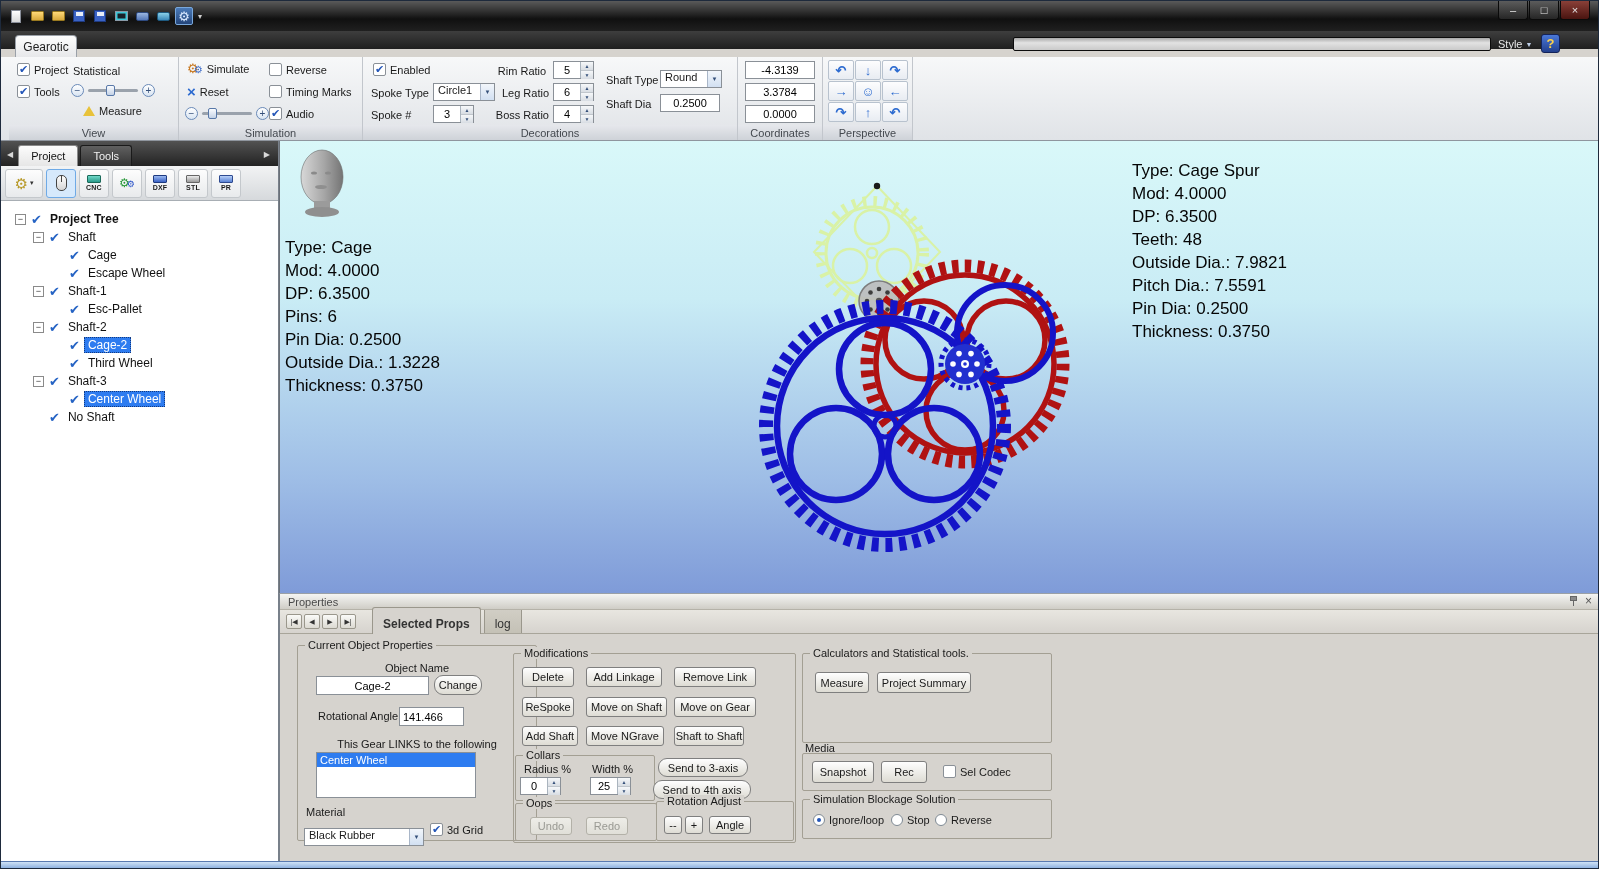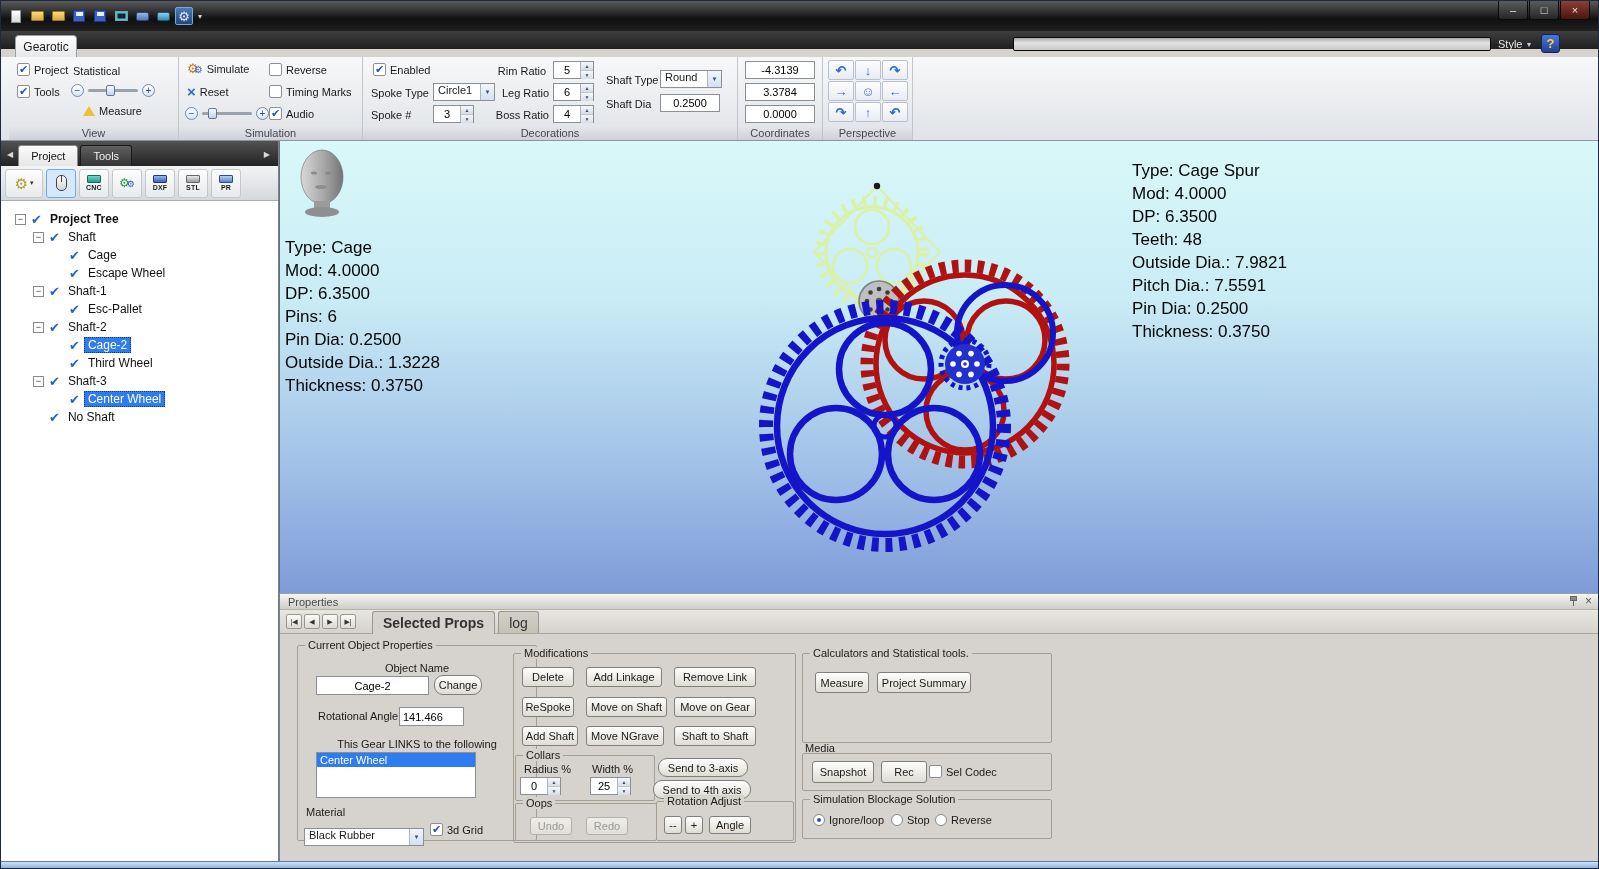--- a/index.html
+++ b/index.html
@@ -127,21 +127,21 @@
   .props{position:absolute;left:278px;top:592px;right:0;bottom:7px;background:#d6d3ce;border-left:1px solid #78808a;border-top:1px solid #9aa0a6}
   .props-header{height:16px;background:linear-gradient(#f5f5f3,#cfcdc6);display:flex;align-items:center;font-size:11px;color:#4a4a4a;padding-left:8px;border-bottom:1px solid #b5b2a8;position:relative}
   .ph-icons{position:absolute;right:6px;top:1px;display:flex;align-items:center;gap:8px}
   .pin-icon{display:inline-block}
   .pin-head{display:block;width:7px;height:5px;background:#8a8a8a;border:1px solid #666}
   .pin-stem{display:block;width:1px;height:5px;background:#666;margin:0 auto}
   .ph-close{color:#555;font-size:12px;line-height:1}
   .props-tabs{height:24px;display:flex;align-items:flex-end;padding-left:4px;background:linear-gradient(#e8e6e0,#d6d3ce);border-bottom:1px solid #a8a59a;gap:2px}
   .pnav{width:16px;height:15px;border:1px solid #9a978c;background:linear-gradient(#fafaf8,#dcdad2);font-size:7px;display:flex;align-items:center;justify-content:center;margin-bottom:4px;border-radius:2px;color:#333}
   .pnav:first-of-type{margin-left:2px}
-  .ptab{padding:3px 10px 2px;font-size:14px;border:1px solid #9a978c;border-bottom:none;border-radius:3px 3px 0 0;background:linear-gradient(#d2cfc6,#c4c1b6);color:#333}
+  .ptab{padding:9px 10px 2px;font-size:12px;border:1px solid #9a978c;border-bottom:none;border-radius:3px 3px 0 0;background:linear-gradient(#d2cfc6,#c4c1b6);color:#333}
   .ptab.active{background:#d6d3ce;font-weight:bold;position:relative;top:1px;padding-bottom:3px}
   .ptab.log{margin-left:1px}
   .props-body{position:absolute;left:0;top:41px;right:0;bottom:0}
 
   .gbox{position:absolute;border:1px solid #a39f93;border-radius:2px}
   .gtitle{position:absolute;top:-7px;left:7px;background:#d6d3ce;padding:0 3px;font-size:11px;color:#1a1a1a;white-space:nowrap}
 
   .b3d{position:absolute;display:inline-flex;align-items:center;justify-content:center;font-size:11px;color:#1a1a1a;
     background:linear-gradient(#fefefe,#dedcd4);border:1px solid #7f7f7f;border-radius:3px;height:20px;padding:0 4px;white-space:nowrap;font-family:inherit}
   .b3d.pill{border-radius:9px}
@@ -601,21 +601,21 @@
       <div class="gbox" style="left:233px;top:18px;width:283px;height:190px">
         <span class="gtitle">Modifications</span>
         <button class="b3d" style="left:8px;top:13px;width:52px">Delete</button>
         <button class="b3d" style="left:72px;top:13px;width:76px">Add Linkage</button>
         <button class="b3d" style="left:160px;top:13px;width:82px">Remove Link</button>
         <button class="b3d" style="left:8px;top:43px;width:52px">ReSpoke</button>
         <button class="b3d" style="left:72px;top:43px;width:81px">Move on Shaft</button>
         <button class="b3d" style="left:160px;top:43px;width:82px">Move on Gear</button>
         <button class="b3d" style="left:8px;top:72px;width:56px">Add Shaft</button>
         <button class="b3d" style="left:72px;top:72px;width:78px">Move NGrave</button>
-        <button class="b3d" style="left:160px;top:72px;width:82px">Shaft to Shaft</button>
+        <button class="b3d" style="left:160px;top:72px;width:70px">Shaft to Shaft</button>
 
         <div class="gbox" style="left:1px;top:101px;width:140px;height:46px">
           <span class="gtitle">Collars</span>
           <span class="abs lbl" style="left:8px;top:7px">Radius %</span>
           <span class="abs lbl" style="left:76px;top:7px">Width %</span>
           <div class="spin abs" style="left:4px;top:21px">
             <input value="0" style="">
             <span class="arr">
                 <span>▲</span>
                 <span>▼</span>
@@ -650,21 +650,21 @@
       <div class="gbox" style="left:522px;top:18px;width:250px;height:90px">
         <span class="gtitle">Calculators and Statistical tools.</span>
         <button class="b3d" style="left:12px;top:18px;width:54px;height:21px">Measure</button>
         <button class="b3d" style="left:74px;top:18px;width:94px;height:21px">Project Summary</button>
       </div>
 
       <span class="abs lbl" style="left:525px;top:107px">Media</span>
       <div class="gbox" style="left:522px;top:118px;width:250px;height:38px">
         <button class="b3d" style="left:9px;top:7px;width:62px;height:22px">Snapshot</button>
         <button class="b3d" style="left:78px;top:7px;width:46px;height:22px">Rec</button>
-        <span class="cb abs" style="left:126px;top:11px">
+        <span class="cb abs" style="left:140px;top:11px">
           <span class="cbx">
               <span class="chk">✔</span>
             </span>
           <span>Sel Codec</span>
         </span>
       </div>
 
       <div class="gbox" style="left:522px;top:164px;width:250px;height:40px">
         <span class="gtitle">Simulation Blockage Solution</span>
         <span class="radio checked abs" style="left:10px;top:14px">

